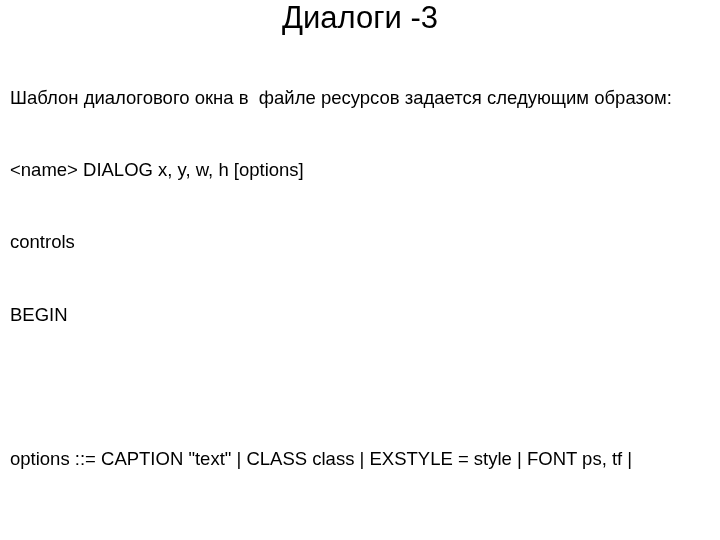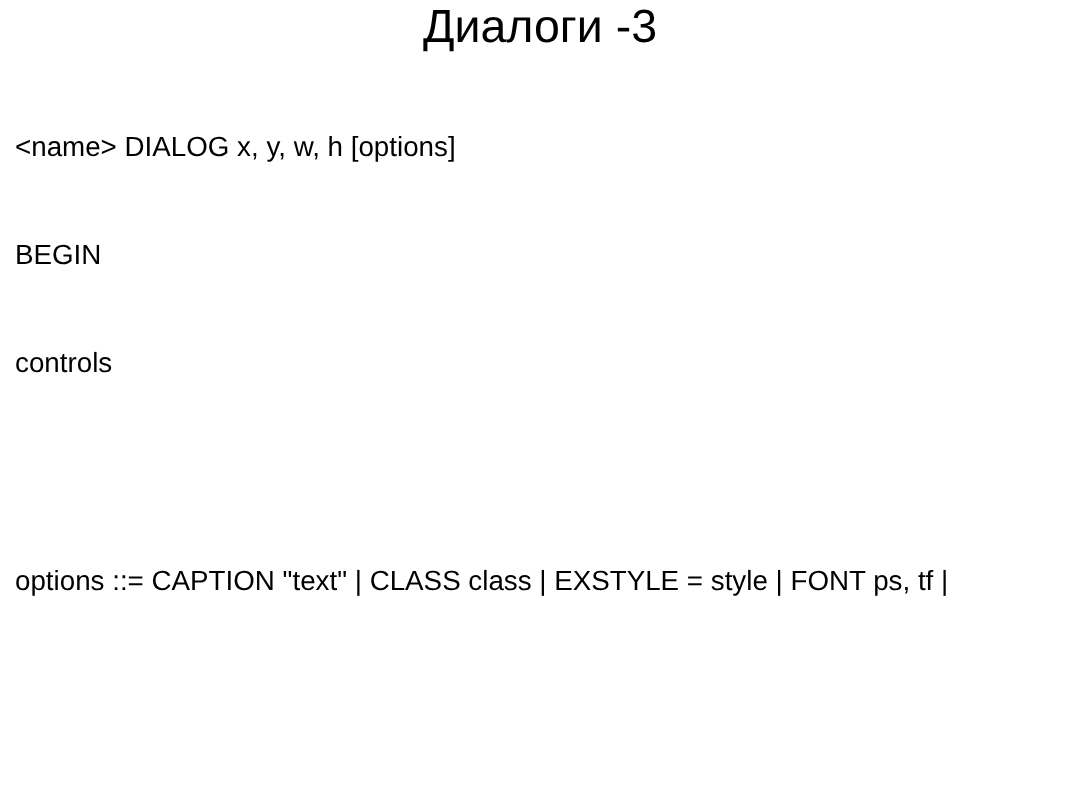--- a/index.html
+++ b/index.html
@@ -36,23 +36,24 @@
   }
 </style>
 </head>
 <body>
 
 <div class="slide">
 
   <h1 class="title">Диалоги -3</h1>
 
   <div class="body-text">
+    <div>Шаблон диалогового окна в  файле ресурсов задается следующим образом:</div>
     <div>&lt;name&gt; DIALOG x, y, w, h [options]</div>
+    <div>controls</div>
     <div>BEGIN</div>
-    <div>controls</div>
     <div> </div>
     <div>options ::= CAPTION "text" | CLASS class | EXSTYLE = style | FONT ps, tf |</div>
     
     
     
   </div>
 
 </div>
 
 </body></html>

